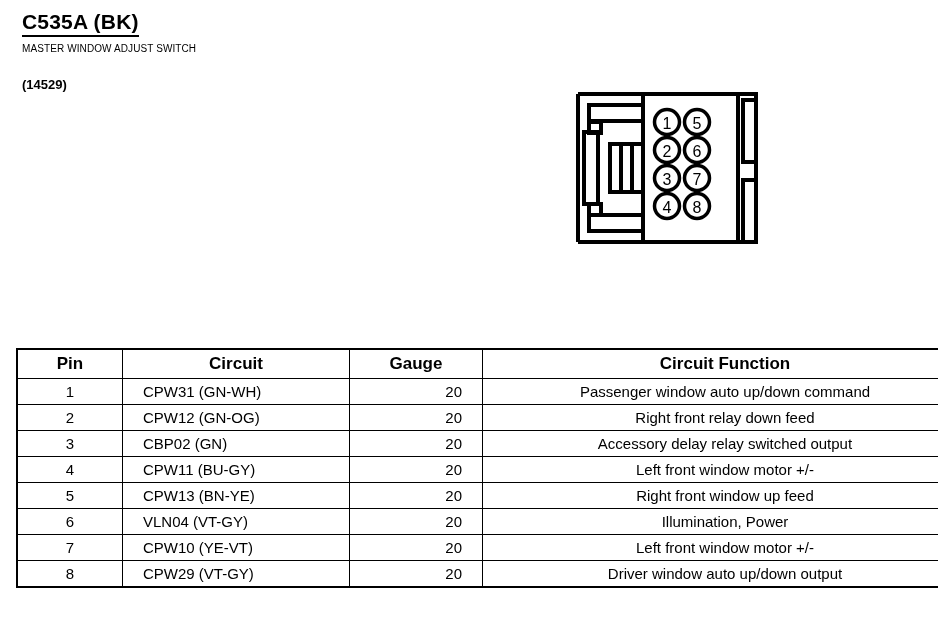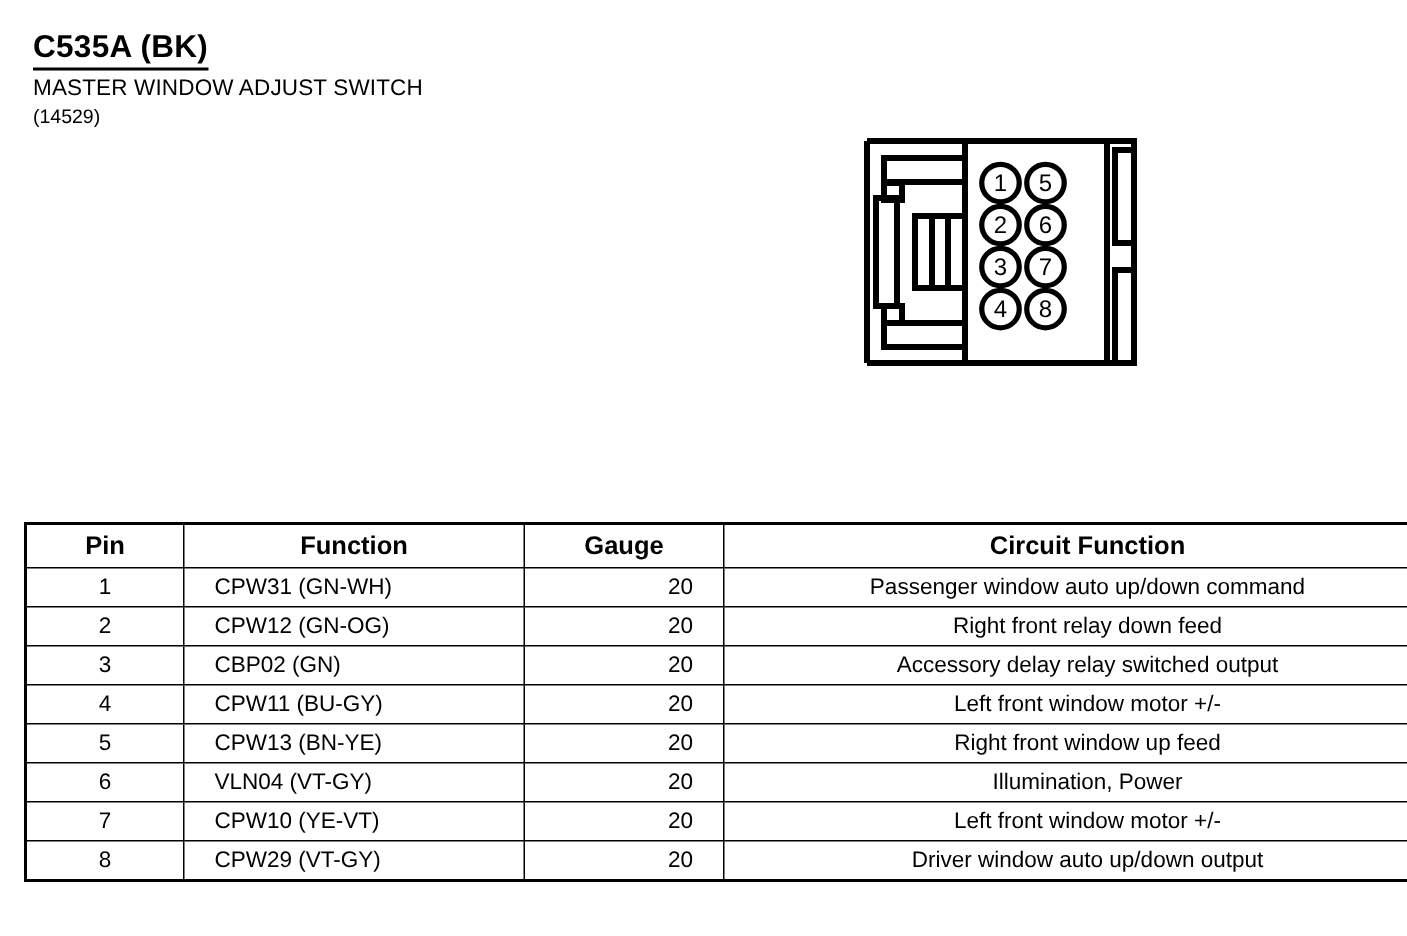--- a/index.html
+++ b/index.html
@@ -14,50 +14,50 @@
     position: relative;
     font-family: "Liberation Sans", sans-serif;
     color: #000000;
     overflow: hidden;
   }
 
   
   .header-block {
     position: absolute;
     left: 22px;
-    top: 20px;
+    top: 10px;
     width: 520px;
   }
   .connector-title {
     font-size: 21px;
     font-weight: bold;
     letter-spacing: 0.2px;
     display: inline-block;
     border-bottom: 2px solid #000;
     padding-bottom: 1px;
     line-height: 24px;
   }
   .part-number {
     font-size: 20px;
     font-weight: bold;
     margin-top: 19px;
     line-height: 23px;
     letter-spacing: 0.2px;
   }
   .part-name {
-    font-size: 15px;
+    font-size: 10px;
     font-weight: normal;
     margin-top: 3px;
     line-height: 18px;
     letter-spacing: 0.1px;
   }
   .part-alt {
     font-size: 13px;
-    font-weight: normal;
-    margin-top: 2px;
+    font-weight: bold;
+    margin-top: 19px;
     line-height: 16px;
   }
 
   
   .connector-figure {
     position: absolute;
     left: 572px;
     top: 88px;
     width: 190px;
     height: 170px;
@@ -162,21 +162,21 @@
       <text x="125" y="119">8</text>
     </g>
   </svg>
 </div>
 
 <div class="pin-table-wrap">
   <table class="pin-table">
     <thead>
       <tr>
         <th class="col-pin">Pin</th>
-        <th class="col-circuit">Function</th>
+        <th class="col-circuit">Circuit</th>
         <th class="col-gauge">Gauge</th>
         <th class="col-function">Circuit Function</th>
         <th class="col-qual">Qualifier</th>
       </tr>
     </thead>
     <tbody id="pin-table-body">
 
     <tr>
           <td class="col-pin">1</td>
           <td class="col-circuit">CPW31 (GN-WH)</td>

